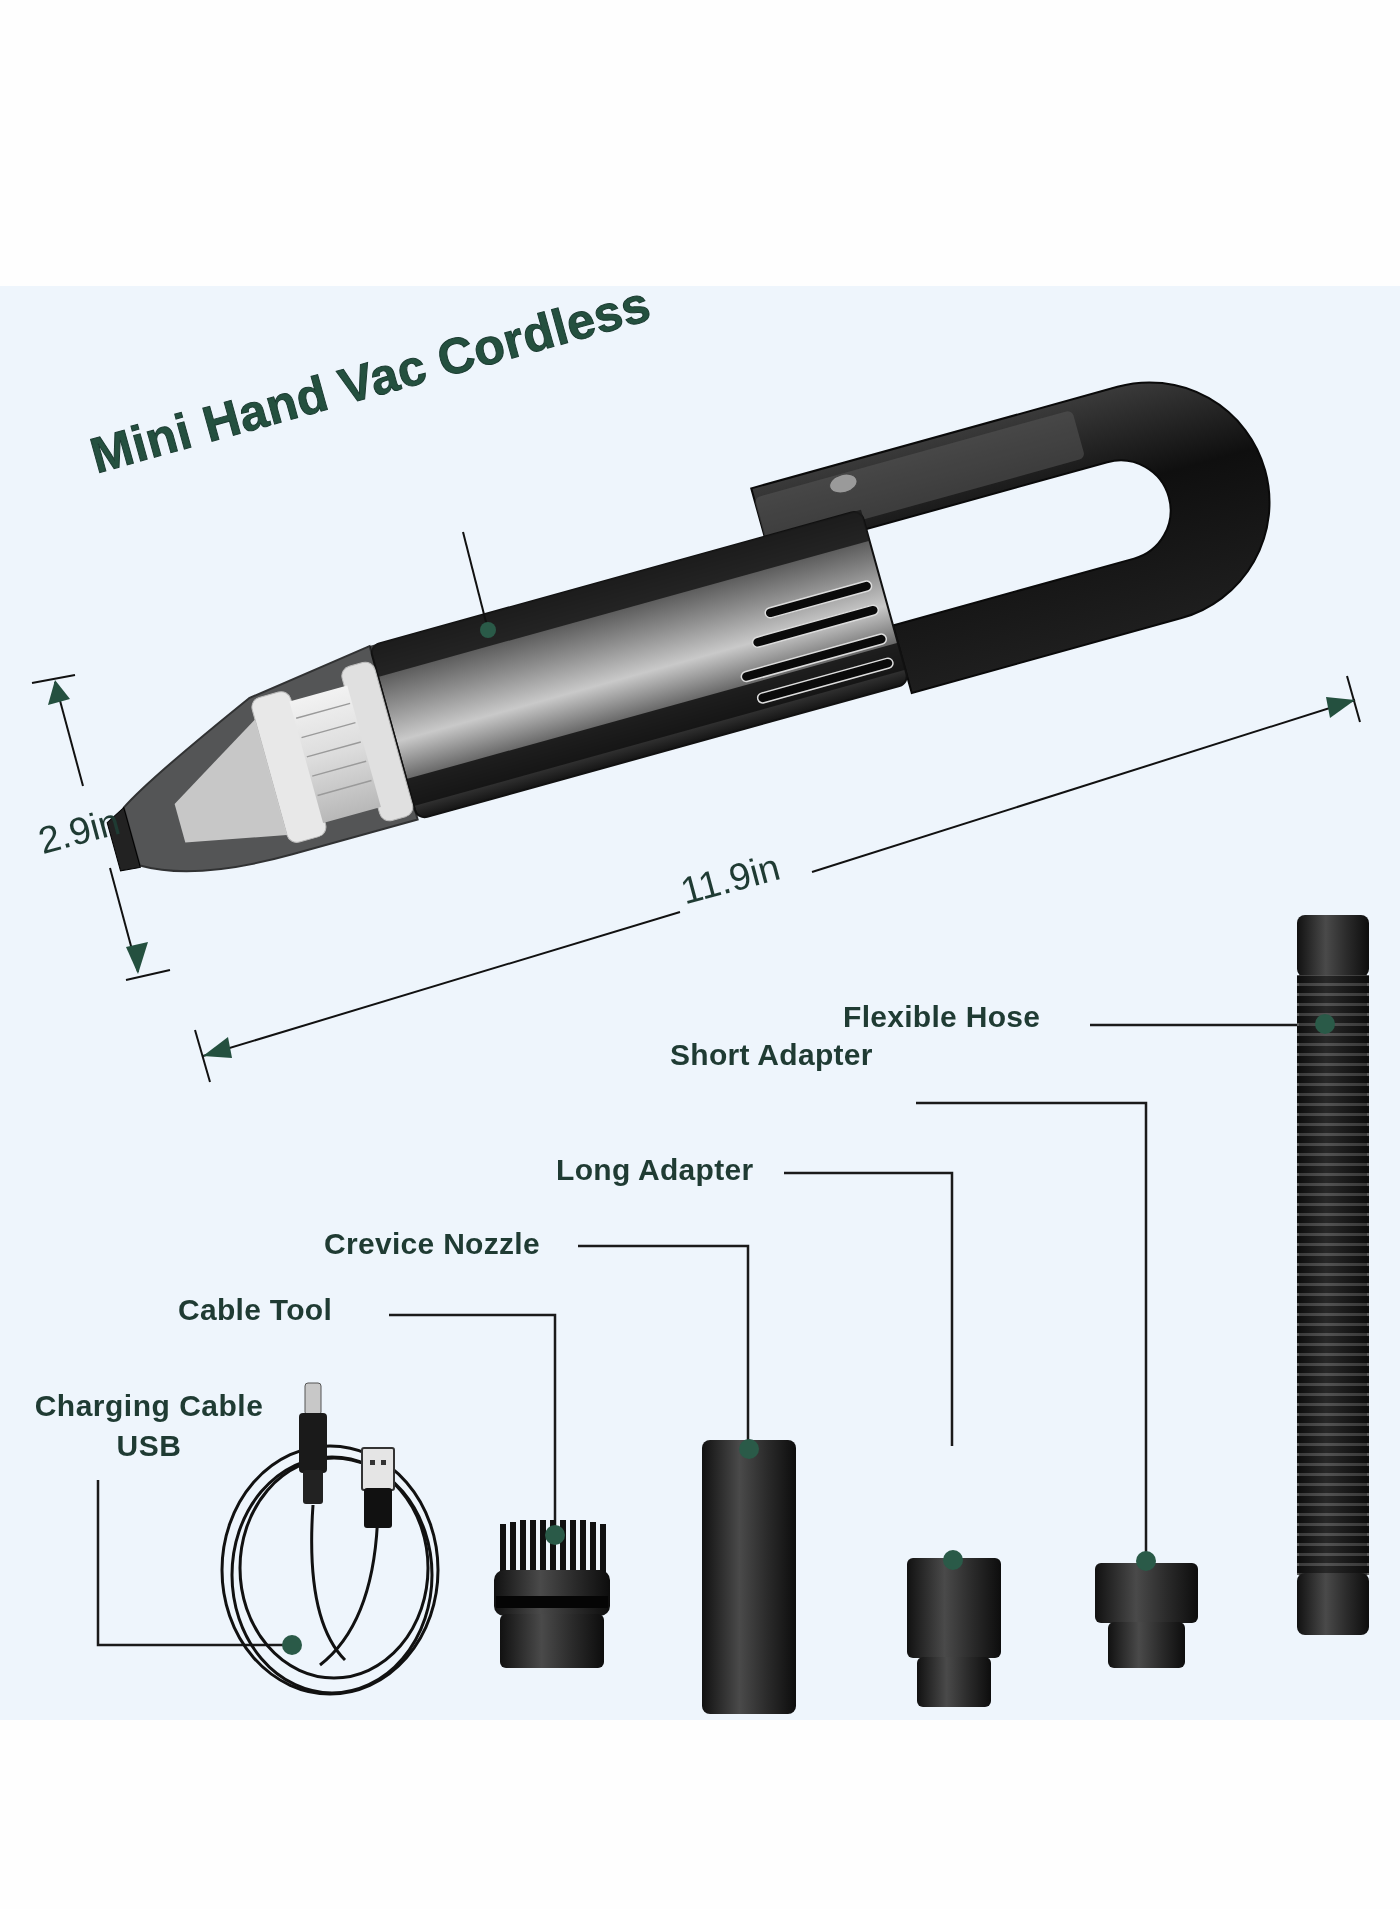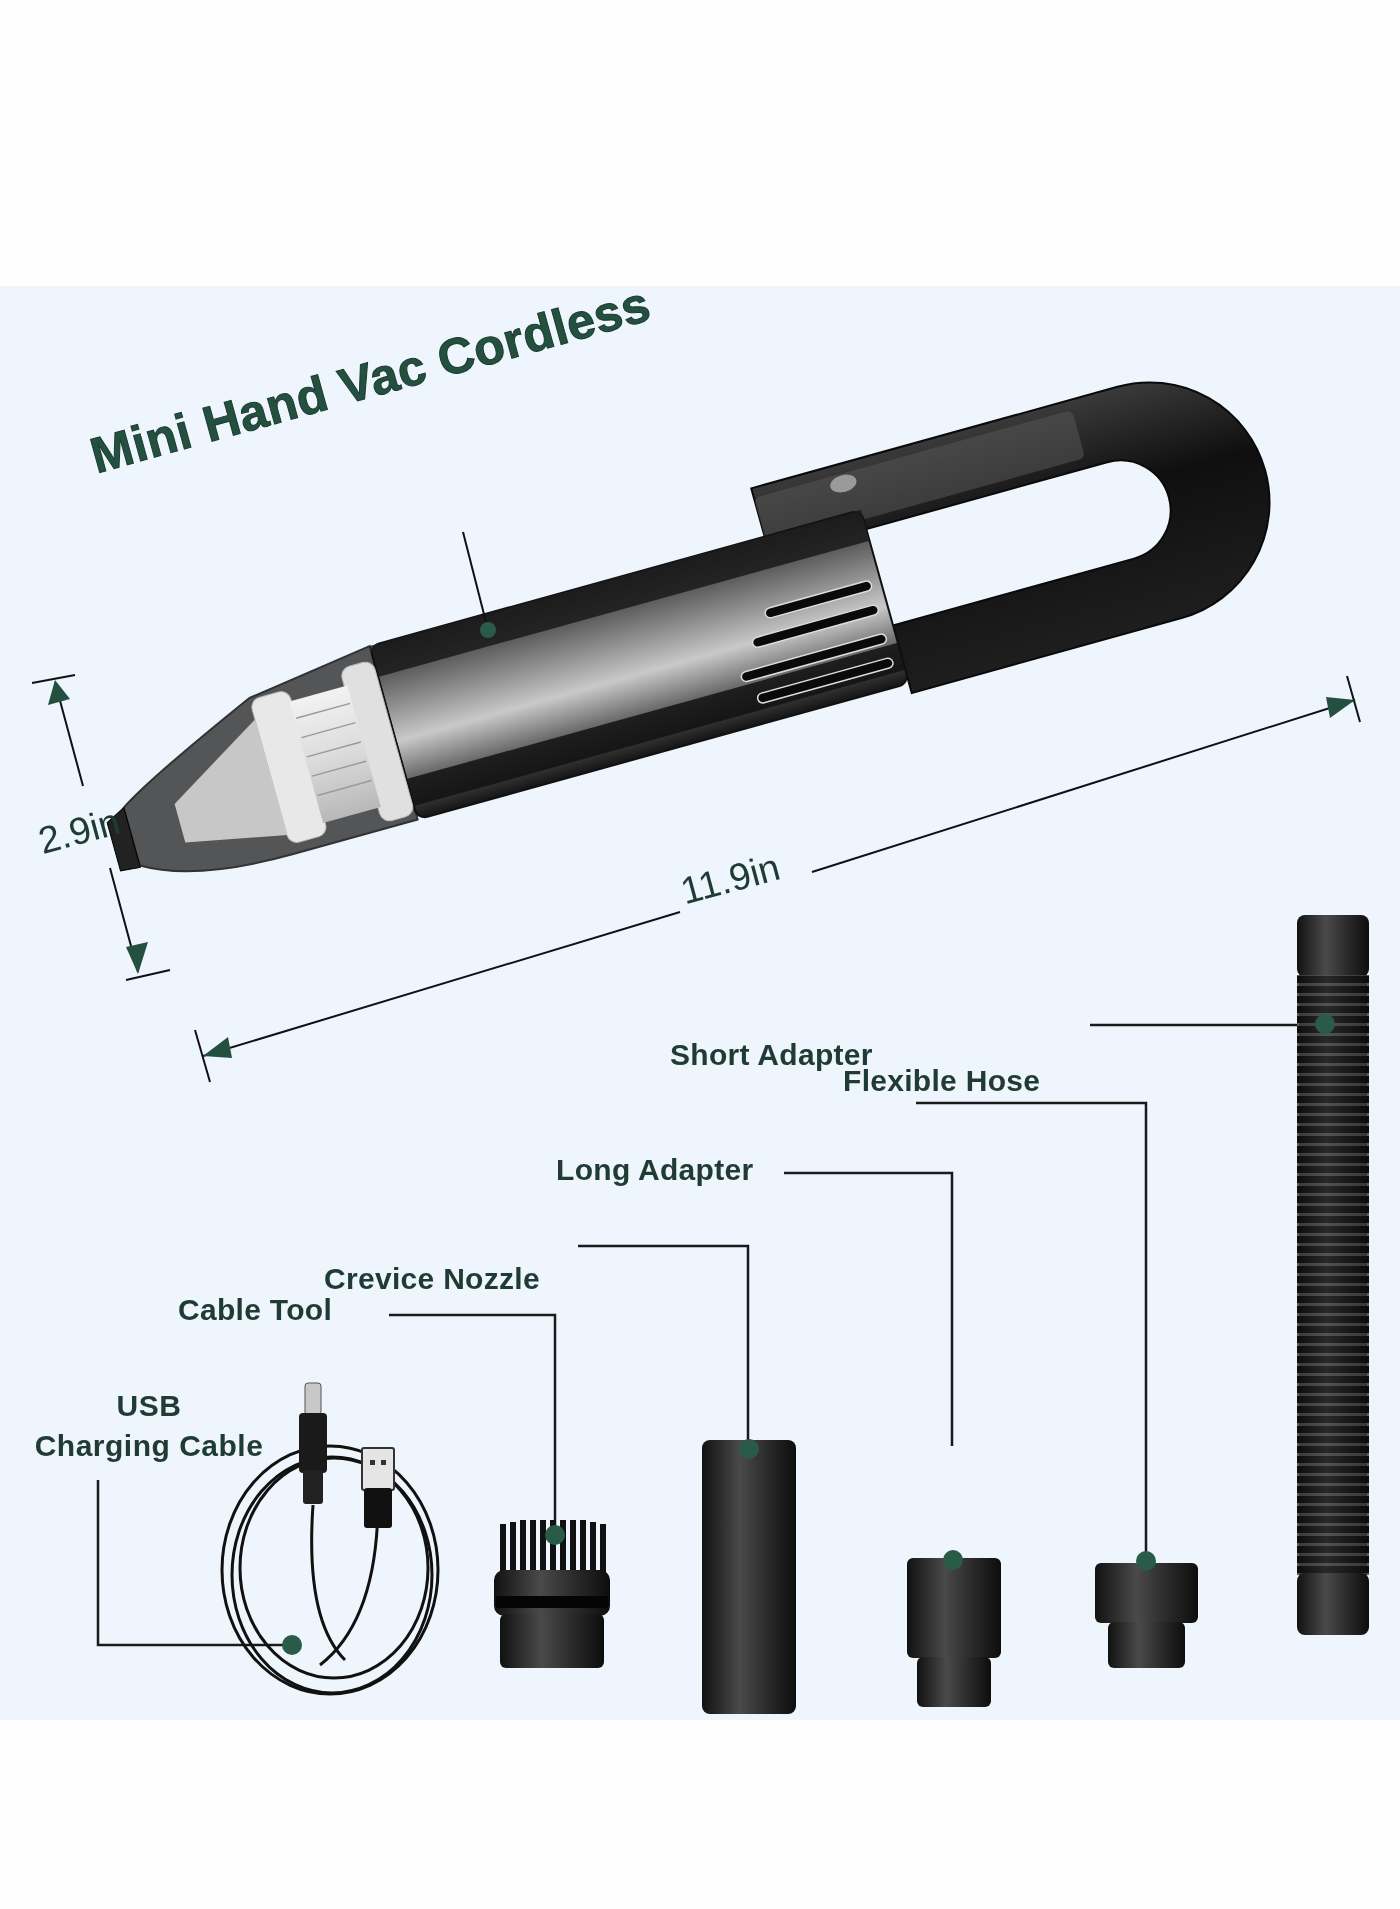--- a/index.html
+++ b/index.html
@@ -206,22 +206,22 @@
     <rect x="364" y="1488" width="28" height="40" rx="3" fill="#111"></rect>
   </g>
   <circle cx="292" cy="1645" r="10" fill="#2a5a48"></circle>
 </svg>
 
 <div class="title">Mini Hand Vac Cordless</div>
 
 <div class="dim" style="left:38px; top:810px; transform: rotate(-15deg);">2.9in</div>
 <div class="dim" style="left:680px; top:858px; transform: rotate(-15deg);">11.9in</div>
 
-<div class="label acc" style="left:843px; top:1064px;">Flexible Hose</div>
+<div class="label acc" style="left:843px; top:1000px;">Flexible Hose</div>
 <div class="label acc" style="left:670px; top:1038px;">Short Adapter</div>
 <div class="label acc" style="left:556px; top:1153px;">Long Adapter</div>
-<div class="label acc" style="left:324px; top:1227px;margin-top:35px;">Crevice Nozzle</div>
+<div class="label acc" style="left:324px; top:1227px;">Crevice Nozzle</div>
 <div class="label acc" style="left:178px; top:1293px;">Cable Tool</div>
 
 <div class="label usb" style="left:14px; top:1386px; width:270px;">
+  <div>Charging Cable</div>
   <div>USB</div>
-  <div>Charging Cable</div>
 </div>
 
 </body></html>

